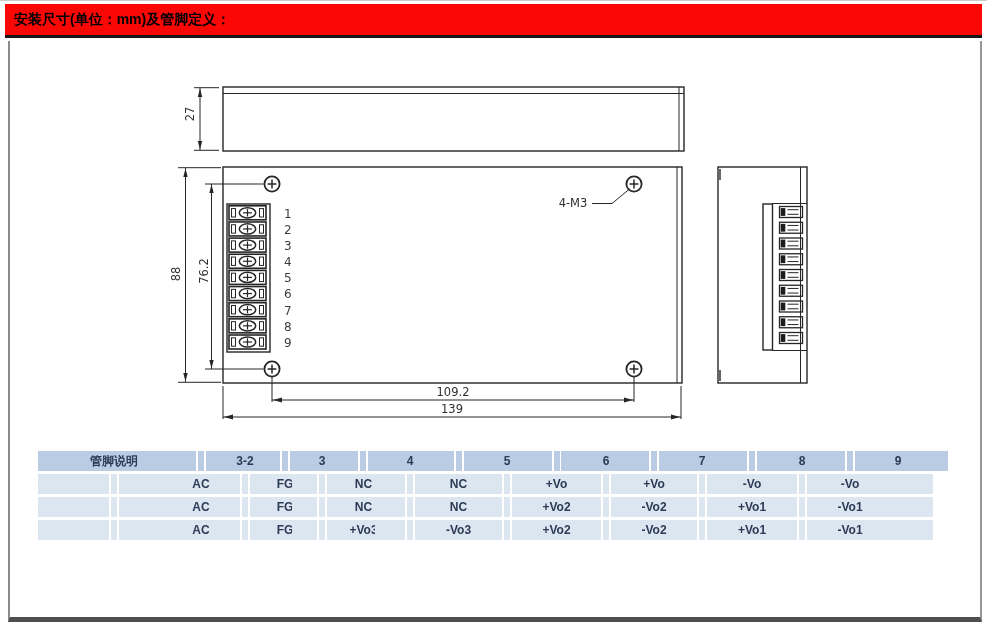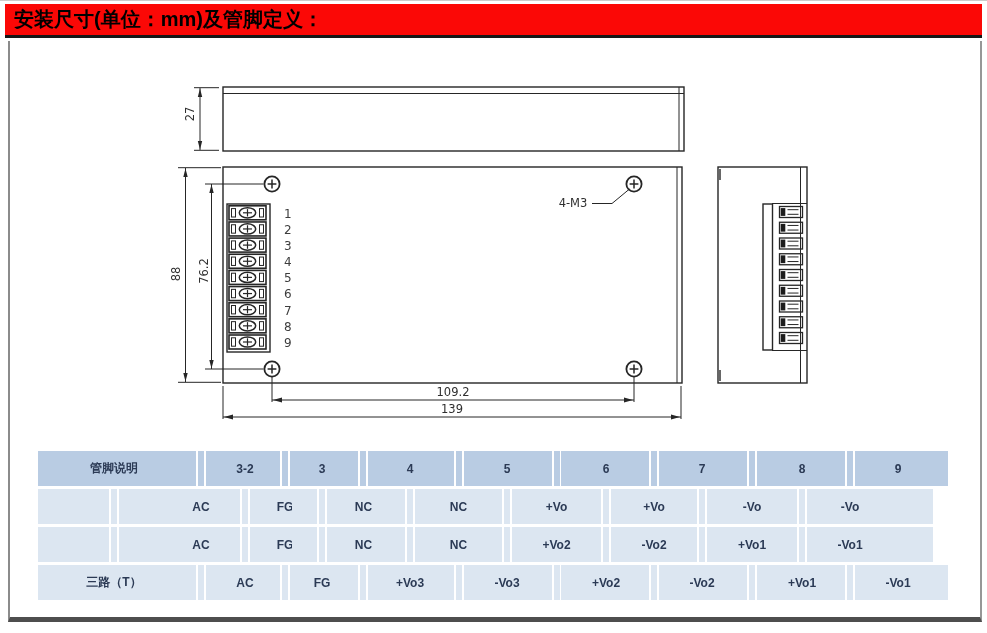--- a/index.html
+++ b/index.html
@@ -1,32 +1,32 @@
 <!DOCTYPE html>
 <html><head>
 <meta charset="utf-8">
 <style>
   html,body{margin:0;padding:0;background:#fff;}
   .screen{position:relative;width:987px;height:633px;background:#fff;overflow:hidden;
           font-family:"Liberation Sans","DejaVu Sans",sans-serif;}
   .tophair{position:absolute;left:0;top:0;width:987px;height:1px;background:#cccccc;}
   .titlebar{position:absolute;left:5px;top:4px;width:977px;height:34px;background:#fb0806;
             border-bottom:3px solid #161616;display:flex;align-items:center;
-            padding-left:9px;box-sizing:border-box;font-size:20px;font-weight:bold;color:#000;}
+            padding-left:9px;box-sizing:border-box;font-size:14px;font-weight:bold;color:#000;}
   .frame{position:absolute;left:8px;top:41px;width:974px;height:581px;background:#fff;
          border-left:2px solid #8b8b8b;border-right:2px solid #979797;
          border-bottom:5px solid #4e4e4e;box-sizing:border-box;}
   svg.drawing{position:absolute;left:0;top:0;pointer-events:none;}
   .ln{fill:none;stroke:#262626;stroke-width:1.4;}
   .thin{stroke-width:1;}
   .ar{fill:#262626;stroke:none;}
   .dt{font-family:"DejaVu Sans",sans-serif;font-size:11.5px;fill:#2f2f2f;font-weight:normal;}
   .pn{font-family:"DejaVu Sans",sans-serif;font-size:12px;fill:#3d3d3d;}
   .pin-table{position:absolute;left:38px;top:451px;width:910px;}
-  .trow{display:grid;height:35px;margin-bottom:3px;--bg:#dce6f1;
+  .trow{display:grid;height:20px;margin-bottom:3px;--bg:#dce6f1;
         grid-template-columns:152px 22px 66px 14px 60px 23px 70px 27px 70px 29px 70px 26px 70px 30px 70px 26px 70px 15px;}
   .thead{--bg:#b9cce3;}
   .cell{background:var(--bg);display:flex;align-items:center;justify-content:center;
         font-weight:bold;font-size:12px;color:#2b3a55;white-space:nowrap;}
   .sp{background-color:var(--bg);
       background-image:linear-gradient(to right,
         transparent 0,transparent calc(50% - 5px),
         #fff calc(50% - 5px),#fff calc(50% - 3px),
         transparent calc(50% - 3px),transparent calc(50% + 3px),
         #fff calc(50% + 3px),#fff calc(50% + 5px),
@@ -237,21 +237,20 @@
         <div class="cell">+Vo2</div>
         <div class="sp"></div>
         <div class="cell">-Vo2</div>
         <div class="sp"></div>
         <div class="cell">+Vo1</div>
         <div class="sp"></div>
         <div class="cell">-Vo1</div>
         <div class="sp end"></div>
       </div>
       <div class="trow">
-        <div class="cell lbl">三路（T）</div>
         <div class="sp"></div>
         <div class="cell">AC</div>
         <div class="sp"></div>
         <div class="cell">FG</div>
         <div class="sp"></div>
         <div class="cell">+Vo3</div>
         <div class="sp"></div>
         <div class="cell">-Vo3</div>
         <div class="sp"></div>
         <div class="cell">+Vo2</div>

